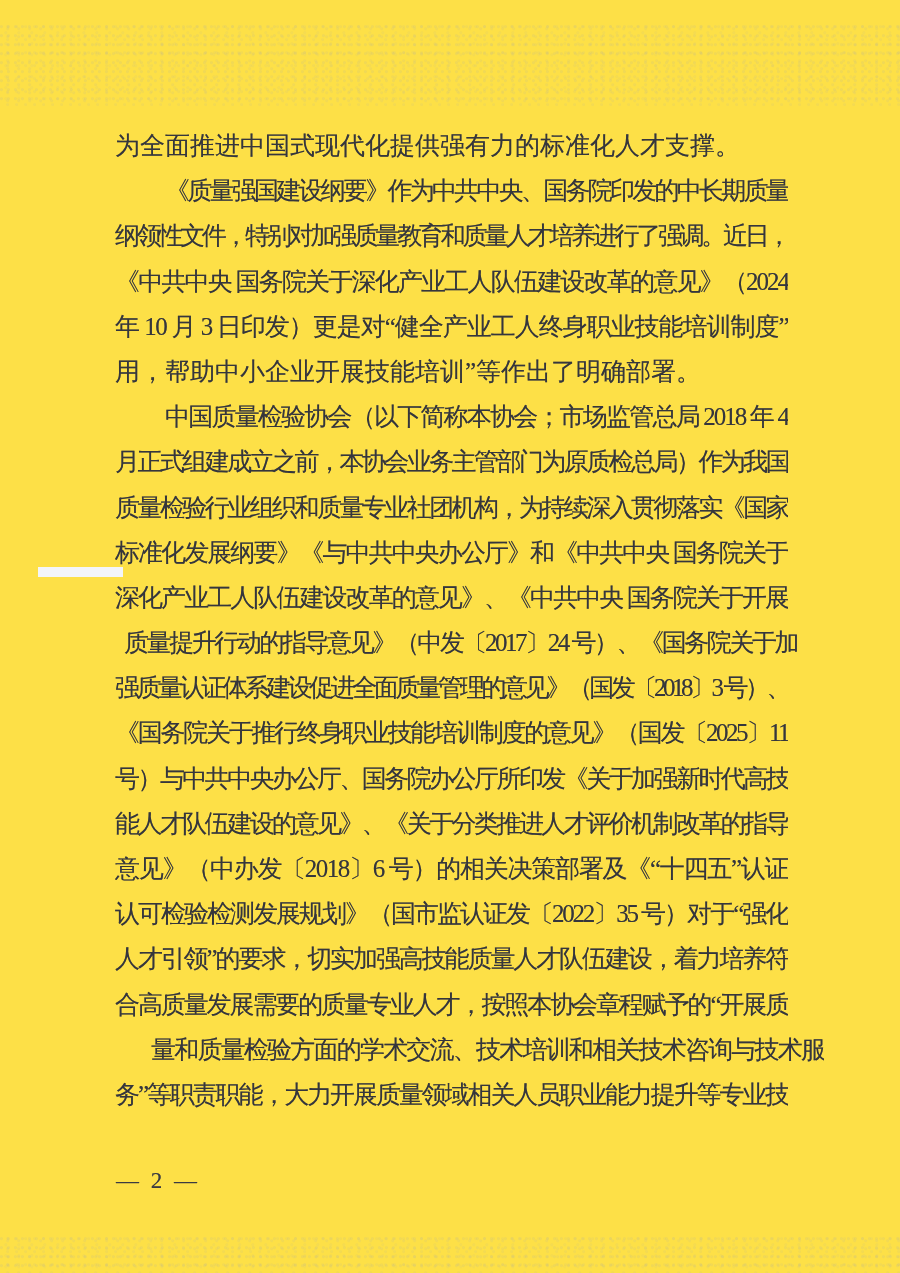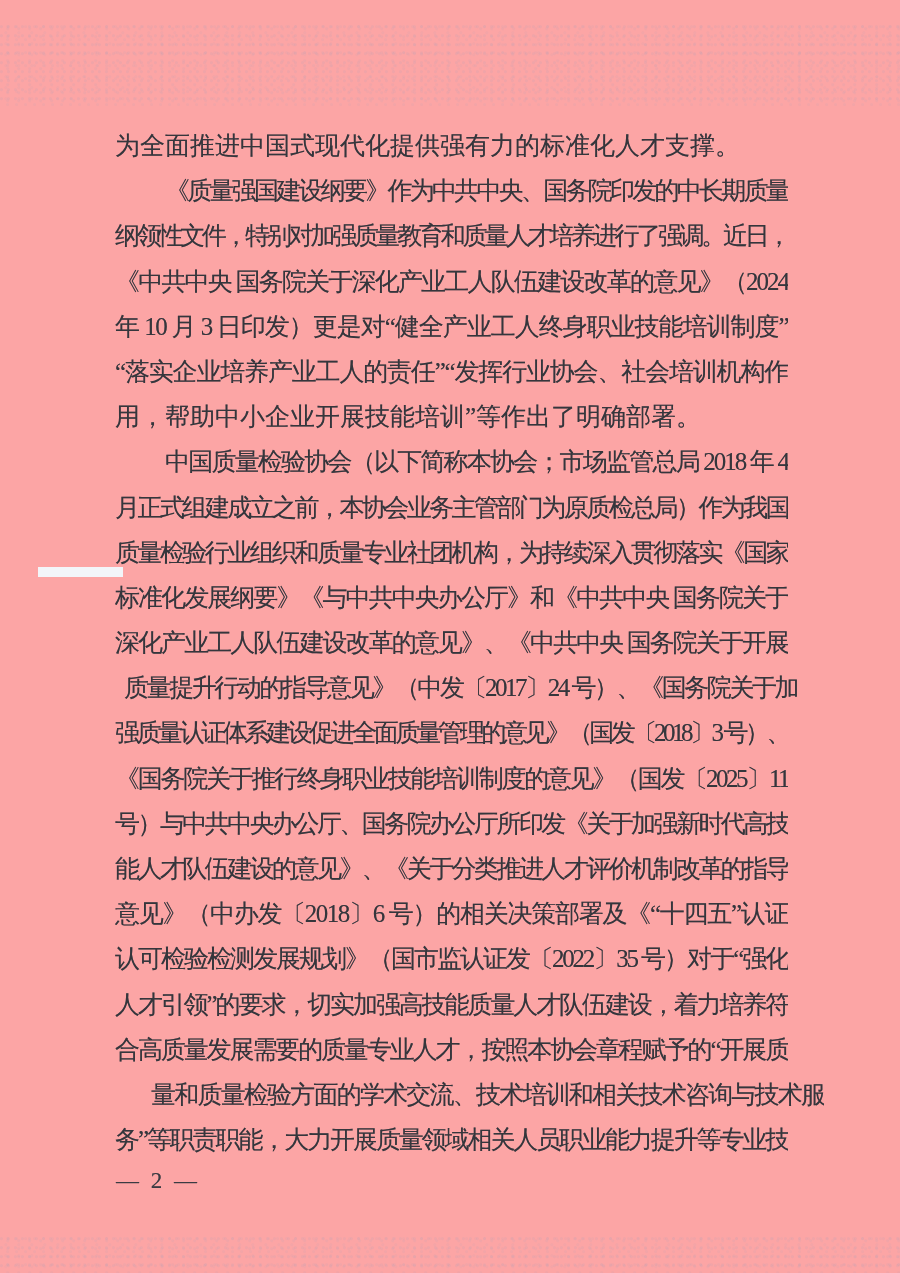--- a/index.html
+++ b/index.html
@@ -1,20 +1,20 @@
 <!DOCTYPE html>
 <html><head>
 <meta charset="utf-8">
 <style>
   html, body { margin: 0; padding: 0; background: #ffffff; }
   .page {
     position: relative;
     width: 900px;
     height: 1273px;
-    background: #fca5a5;
+    background: #fde047;
     overflow: hidden;
     font-family: "Liberation Serif", "DejaVu Serif", serif;
   }
   
   .scan-noise {
     position: absolute;
     left: 0;
     width: 900px;
     pointer-events: none;
     opacity: 0.55;
@@ -77,21 +77,20 @@
   <div class="scan-noise bottom"></div>
   <div class="scan-scratch"></div>
 
   <div class="content">
 
   <div class="line para-end">为全面推进中国式现代化提供强有力的标准化人才支撑。</div>
       <div class="line indent" style="letter-spacing: -2.75px;">《质量强国建设纲要》作为中共中央、国务院印发的中长期质量</div>
       <div class="line" style="letter-spacing: -3.5px;">纲领性文件，特别对加强质量教育和质量人才培养进行了强调。近日，</div>
       <div class="line" style="letter-spacing: -2px;">《中共中央 国务院关于深化产业工人队伍建设改革的意见》（2024</div>
       <div class="line" style="letter-spacing: -1.5px;">年 10 月 3 日印发）更是对“健全产业工人终身职业技能培训制度”</div>
-      <div class="line" style="letter-spacing: -1.25px;">“落实企业培养产业工人的责任”“发挥行业协会、社会培训机构作</div>
       <div class="line para-end">用，帮助中小企业开展技能培训”等作出了明确部署。</div>
       <div class="line indent" style="letter-spacing: -2px;">中国质量检验协会（以下简称本协会；市场监管总局 2018 年 4</div>
       <div class="line" style="letter-spacing: -2.75px;">月正式组建成立之前，本协会业务主管部门为原质检总局）作为我国</div>
       <div class="line" style="letter-spacing: -2.75px;">质量检验行业组织和质量专业社团机构，为持续深入贯彻落实《国家</div>
       <div class="line" style="letter-spacing: -2px;">标准化发展纲要》《与中共中央办公厅》和《中共中央 国务院关于</div>
       <div class="line" style="letter-spacing: -2px;">深化产业工人队伍建设改革的意见》、《中共中央 国务院关于开展</div>
       <div class="line" style="letter-spacing: -2.5px; margin-left: 9px;">质量提升行动的指导意见》（中发〔2017〕24 号）、《国务院关于加</div>
       <div class="line" style="letter-spacing: -3.5px;">强质量认证体系建设促进全面质量管理的意见》（国发〔2018〕3 号）、</div>
       <div class="line" style="letter-spacing: -2.5px;">《国务院关于推行终身职业技能培训制度的意见》（国发〔2025〕11</div>
       <div class="line" style="letter-spacing: -2.75px;">号）与中共中央办公厅、国务院办公厅所印发《关于加强新时代高技</div>

